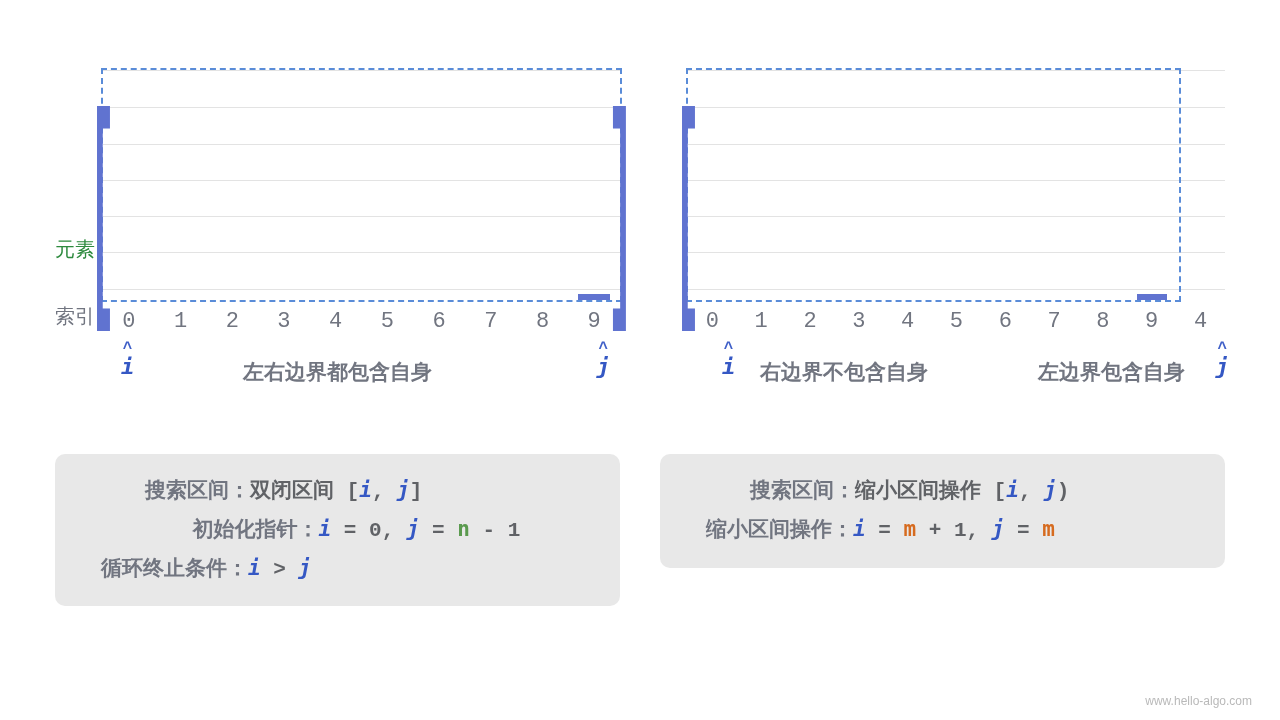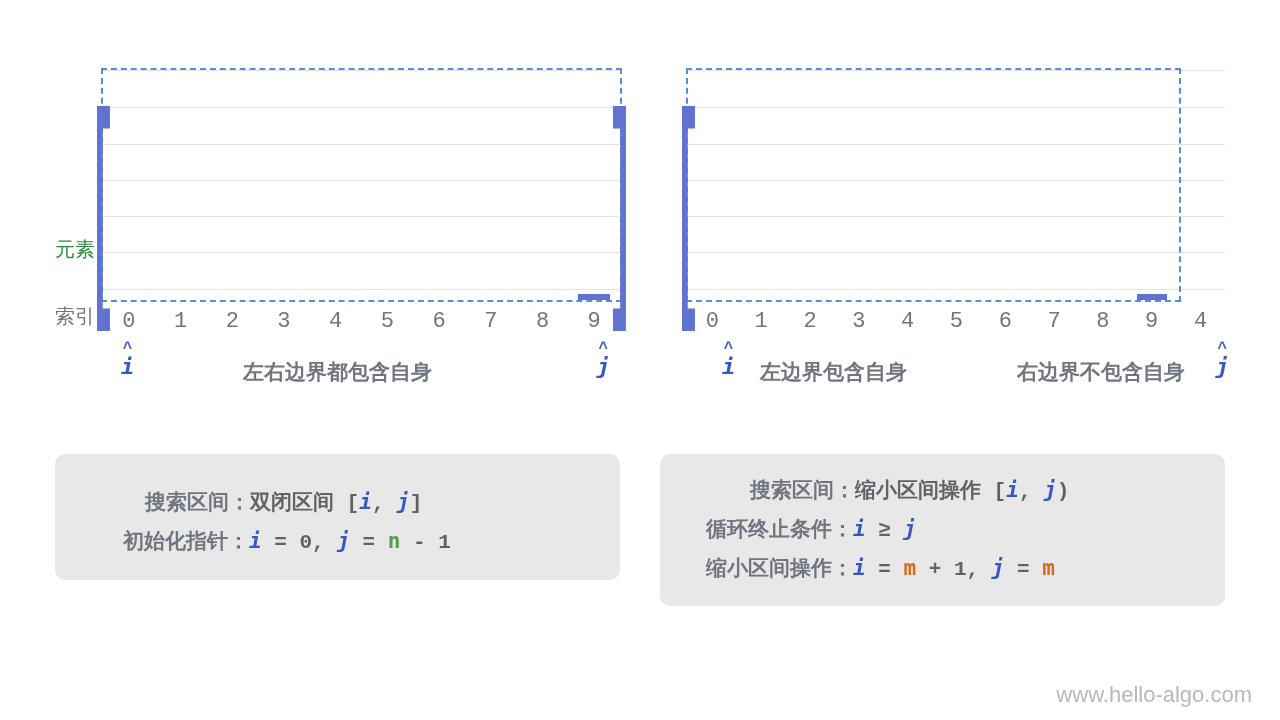--- a/index.html
+++ b/index.html
@@ -105,21 +105,21 @@
     font-weight: 500;
   }
   .info-row { white-space: nowrap; }
   .lbl { color: #717580; font-weight: 600; }
   .var-i, .var-j { color: #3558c4; font-weight: bold; font-style: italic; font-family: "Consolas", monospace; }
   .var-n { color: #5a9a4e; font-weight: bold; font-family: "Consolas", monospace; }
   .var-m { color: #d66b1f; font-weight: bold; font-family: "Consolas", monospace; }
   .op { color: #606266; font-weight: 600; }
   .watermark {
     position: absolute; right: 28px; bottom: 12px;
-    color: #b9b9b9; font-size: 22px; font-family: sans-serif;
+    color: #b9b9b9; font-size: 12px; font-family: sans-serif;
   }
 </style>
 </head>
 <body>
 
 <div class="container">
 
   <div class="panel">
     <div class="chart-area">
       <div class="ylabels">
@@ -190,25 +190,28 @@
         <span class="caret">^</span>
           <span class="var">i</span>
       </div>
       <div class="caption-single" style="position:absolute; left:50%; transform:translateX(-50%); top:14px;">左右边界都包含自身</div>
       <div class="ptr" style="right:10px;">
         <span class="caret">^</span>
           <span class="var">j</span>
       </div>
     </div>
     <div class="info-box">
-      <div class="info-row" style="padding-left:60px;margin-top:12px;">
+      <div class="info-row" style="padding-left:60px;">
         <span class="lbl">搜索区间：</span><span class="op">双闭区间 [</span><span class="var-i">i</span><span class="op">, </span><span class="var-j">j</span><span class="op">]</span>
       </div>
-      <div class="info-row" style="padding-left:38px;">
+      <div class="info-row" style="padding-left:38px;text-align:center;">
         <span class="lbl">初始化指针：</span><span class="var-i">i</span><span class="op"> = 0, </span><span class="var-j">j</span><span class="op"> = </span><span class="var-n">n</span><span class="op"> - 1</span>
+      </div>
+      <div class="info-row" style="padding-left:16px;">
+        <span class="lbl">循环终止条件：</span><span class="var-i">i</span><span class="op"> &gt; </span><span class="var-j">j</span>
       </div>
     </div>
   </div>
 
   <div class="panel">
     <div class="chart-area">
       <div class="ylabels" style="visibility:hidden;">
         <div class="ylabel-elem">元</div>
           <div class="ylabel-idx">索</div>
       </div>
@@ -271,36 +274,33 @@
           </div>
       </div>
     </div>
     <div class="pointer-row">
       <div class="ylabels-spacer"></div>
       <div class="ptr" style="left:62px;">
         <span class="caret">^</span>
           <span class="var">i</span>
       </div>
       <div style="position:absolute; left:100px; right:40px; top:14px; display:flex; justify-content:space-between;">
+        <div class="caption-single">右边界不包含自身</div>
         <div class="caption-single">左边界包含自身</div>
-        <div class="caption-single">右边界不包含自身</div>
       </div>
       <div class="ptr" style="right:-4px;">
         <span class="caret">^</span>
           <span class="var">j</span>
       </div>
     </div>
     <div class="info-box">
       <div class="info-row" style="padding-left:60px;">
         <span class="lbl">搜索区间：</span><span class="op">缩小区间操作 [</span><span class="var-i">i</span><span class="op">, </span><span class="var-j">j</span><span class="op">)</span>
       </div>
       <div class="info-row" style="padding-left:16px;">
-        <span class="lbl">循环终止条件：</span><span class="var-i">i</span><span class="op"> ≥ </span><span class="var-j">j</span>
-      </div>
-      <div class="info-row" style="padding-left:16px;">
         <span class="lbl">缩小区间操作：</span><span class="var-i">i</span><span class="op"> = </span><span class="var-m">m</span><span class="op"> + 1, </span><span class="var-j">j</span><span class="op"> = </span><span class="var-m">m</span>
       </div>
     </div>
   </div>
 
 </div>
 
 <div class="watermark">www.hello-algo.com</div>
 
 </body></html>

